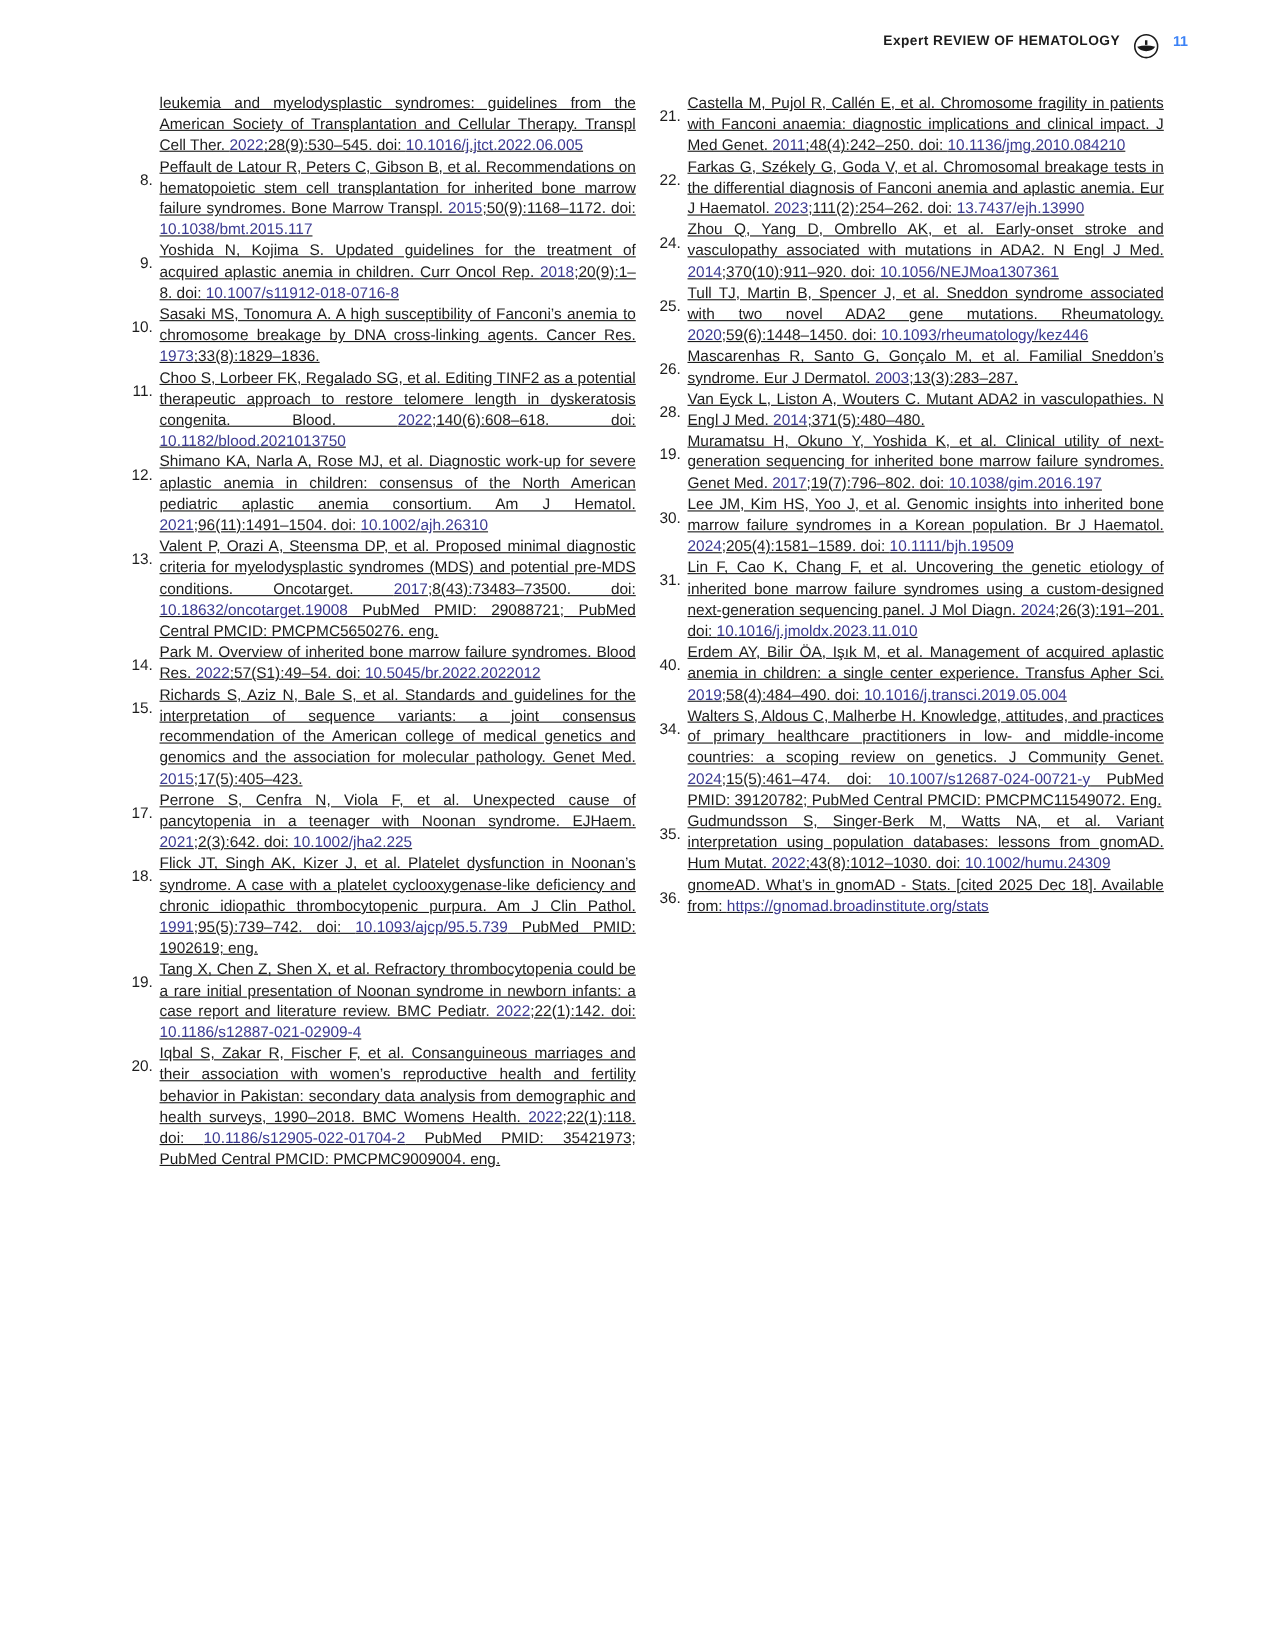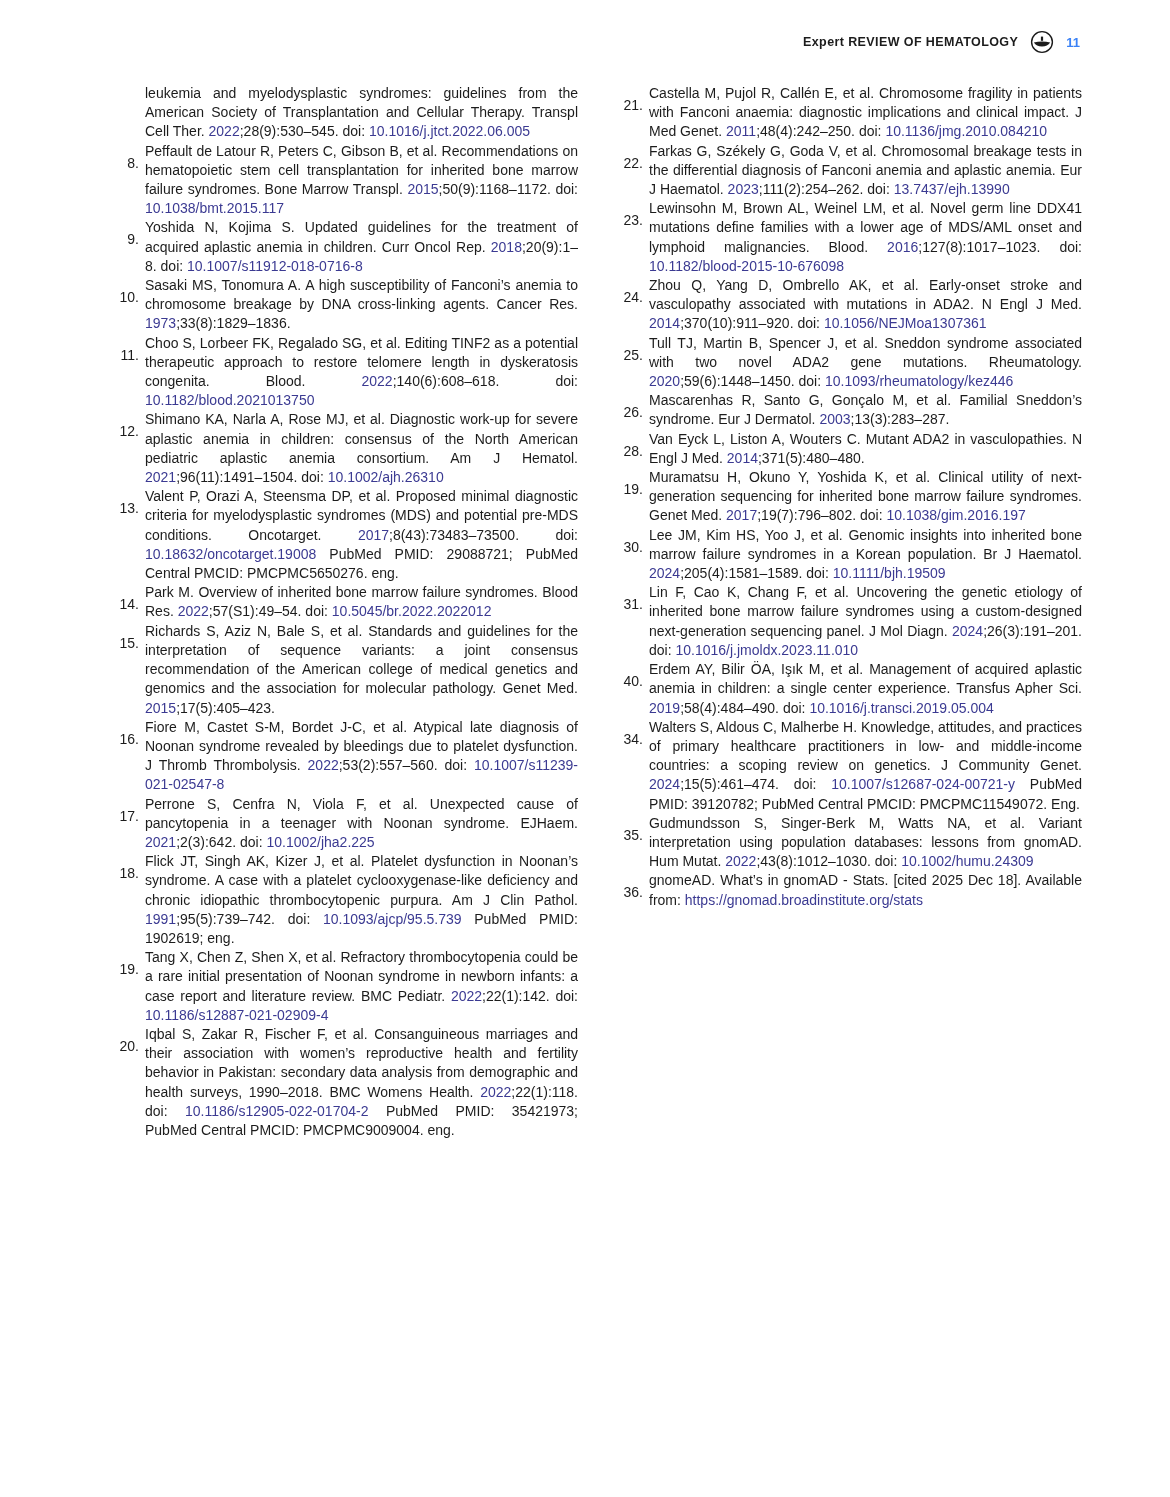--- a/index.html
+++ b/index.html
@@ -11,21 +11,21 @@
     font-family:"Liberation Sans", sans-serif;
     color:#1c1c1c;
     overflow:hidden;
   }
   
   .header{
     position:absolute;
     top:30px;
     right:90px;
     display:flex;
-    align-items:center;
+    align-items:flex-start;
     gap:12px;
   }
   .journal-title{
     font-size:12.5px;
     font-weight:600;
     letter-spacing:0.4px;
     color:#1c1c1c;
     white-space:nowrap;
   }
   .logo{
@@ -37,21 +37,22 @@
     font-weight:600;
     color:#3b82f6;
   }
   
   .content{
     position:absolute;
     left:118px;
     top:84px;
     width:964px;
     display:flex;
-    gap:44px;
+    gap:20px;
+    text-decoration:underline;
   }
   .col{
     width:460px;
     font-size:14px;
     line-height:19.2px;
   }
   .ref{
     position:relative;
     padding-left:27px;
     text-align:justify;
@@ -91,30 +92,28 @@
     <div class="col">
         <div class="ref"><span class="num"></span>leukemia and myelodysplastic syndromes: guidelines from the American Society of Transplantation and Cellular Therapy. Transpl Cell Ther. <a class="lnk">2022</a>;28(9):530–545. doi: <a class="lnk">10.1016/j.jtct.2022.06.005</a></div>
         <div class="ref"><span class="num">8.</span>Peffault de Latour R, Peters C, Gibson B, et al. Recommendations on hematopoietic stem cell transplantation for inherited bone marrow failure syndromes. Bone Marrow Transpl. <a class="lnk">2015</a>;50(9):1168–1172. doi: <a class="lnk">10.1038/bmt.2015.117</a></div>
         <div class="ref"><span class="num">9.</span>Yoshida N, Kojima S. Updated guidelines for the treatment of acquired aplastic anemia in children. Curr Oncol Rep. <a class="lnk">2018</a>;20(9):1–8. doi: <a class="lnk">10.1007/s11912-018-0716-8</a></div>
         <div class="ref"><span class="num">10.</span>Sasaki MS, Tonomura A. A high susceptibility of Fanconi’s anemia to chromosome breakage by DNA cross-linking agents. Cancer Res. <a class="lnk">1973</a>;33(8):1829–1836.</div>
         <div class="ref"><span class="num">11.</span>Choo S, Lorbeer FK, Regalado SG, et al. Editing TINF2 as a potential therapeutic approach to restore telomere length in dyskeratosis congenita. Blood. <a class="lnk">2022</a>;140(6):608–618. doi: <a class="lnk">10.1182/blood.2021013750</a></div>
         <div class="ref"><span class="num">12.</span>Shimano KA, Narla A, Rose MJ, et al. Diagnostic work-up for severe aplastic anemia in children: consensus of the North American pediatric aplastic anemia consortium. Am J Hematol. <a class="lnk">2021</a>;96(11):1491–1504. doi: <a class="lnk">10.1002/ajh.26310</a></div>
         <div class="ref"><span class="num">13.</span>Valent P, Orazi A, Steensma DP, et al. Proposed minimal diagnostic criteria for myelodysplastic syndromes (MDS) and potential pre-MDS conditions. Oncotarget. <a class="lnk">2017</a>;8(43):73483–73500. doi: <a class="lnk">10.18632/oncotarget.19008</a> PubMed PMID: 29088721; PubMed Central PMCID: PMCPMC5650276. eng.</div>
         <div class="ref"><span class="num">14.</span>Park M. Overview of inherited bone marrow failure syndromes. Blood Res. <a class="lnk">2022</a>;57(S1):49–54. doi: <a class="lnk">10.5045/br.2022.2022012</a></div>
         <div class="ref"><span class="num">15.</span>Richards S, Aziz N, Bale S, et al. Standards and guidelines for the interpretation of sequence variants: a joint consensus recommendation of the American college of medical genetics and genomics and the association for molecular pathology. Genet Med. <a class="lnk">2015</a>;17(5):405–423.</div>
-        <div class="ref"><span class="num">16.</span>Fiore M, Castet S-M, Bordet J-C, et al. Atypical late diagnosis of Noonan syndrome revealed by bleedings due to platelet dysfunction. J Thromb Thrombolysis. <a class="lnk">2022</a>;53(2):557–560. doi: <a class="lnk">10.1007/s11239-021-02547-8</a></div>
         <div class="ref"><span class="num">17.</span>Perrone S, Cenfra N, Viola F, et al. Unexpected cause of pancytopenia in a teenager with Noonan syndrome. EJHaem. <a class="lnk">2021</a>;2(3):642. doi: <a class="lnk">10.1002/jha2.225</a></div>
         <div class="ref"><span class="num">18.</span>Flick JT, Singh AK, Kizer J, et al. Platelet dysfunction in Noonan’s syndrome. A case with a platelet cyclooxygenase-like deficiency and chronic idiopathic thrombocytopenic purpura. Am J Clin Pathol. <a class="lnk">1991</a>;95(5):739–742. doi: <a class="lnk">10.1093/ajcp/95.5.739</a> PubMed PMID: 1902619; eng.</div>
         <div class="ref"><span class="num">19.</span>Tang X, Chen Z, Shen X, et al. Refractory thrombocytopenia could be a rare initial presentation of Noonan syndrome in newborn infants: a case report and literature review. BMC Pediatr. <a class="lnk">2022</a>;22(1):142. doi: <a class="lnk">10.1186/s12887-021-02909-4</a></div>
         <div class="ref"><span class="num">20.</span>Iqbal S, Zakar R, Fischer F, et al. Consanguineous marriages and their association with women’s reproductive health and fertility behavior in Pakistan: secondary data analysis from demographic and health surveys, 1990–2018. BMC Womens Health. <a class="lnk">2022</a>;22(1):118. doi: <a class="lnk">10.1186/s12905-022-01704-2</a> PubMed PMID: 35421973; PubMed Central PMCID: PMCPMC9009004. eng.</div>
       </div>
     <div class="col">
         <div class="ref"><span class="num">21.</span>Castella M, Pujol R, Callén E, et al. Chromosome fragility in patients with Fanconi anaemia: diagnostic implications and clinical impact. J Med Genet. <a class="lnk">2011</a>;48(4):242–250. doi: <a class="lnk">10.1136/jmg.2010.084210</a></div>
         <div class="ref"><span class="num">22.</span>Farkas G, Székely G, Goda V, et al. Chromosomal breakage tests in the differential diagnosis of Fanconi anemia and aplastic anemia. Eur J Haematol. <a class="lnk">2023</a>;111(2):254–262. doi: <a class="lnk">13.7437/ejh.13990</a></div>
-        <div class="ref"><span class="num">23.</span>Lewinsohn M, Brown AL, Weinel LM, et al. Novel germ line DDX41 mutations define families with a lower age of MDS/AML onset and lymphoid malignancies. Blood. <a class="lnk">2016</a>;127(8):1017–1023. doi: <a class="lnk">10.1182/blood-2015-10-676098</a></div>
         <div class="ref"><span class="num">24.</span>Zhou Q, Yang D, Ombrello AK, et al. Early-onset stroke and vasculopathy associated with mutations in ADA2. N Engl J Med. <a class="lnk">2014</a>;370(10):911–920. doi: <a class="lnk">10.1056/NEJMoa1307361</a></div>
         <div class="ref"><span class="num">25.</span>Tull TJ, Martin B, Spencer J, et al. Sneddon syndrome associated with two novel ADA2 gene mutations. Rheumatology. <a class="lnk">2020</a>;59(6):1448–1450. doi: <a class="lnk">10.1093/rheumatology/kez446</a></div>
         <div class="ref"><span class="num">26.</span>Mascarenhas R, Santo G, Gonçalo M, et al. Familial Sneddon’s syndrome. Eur J Dermatol. <a class="lnk">2003</a>;13(3):283–287.</div>
         <div class="ref"><span class="num">28.</span>Van Eyck L, Liston A, Wouters C. Mutant ADA2 in vasculopathies. N Engl J Med. <a class="lnk">2014</a>;371(5):480–480.</div>
         <div class="ref"><span class="num">19.</span>Muramatsu H, Okuno Y, Yoshida K, et al. Clinical utility of next-generation sequencing for inherited bone marrow failure syndromes. Genet Med. <a class="lnk">2017</a>;19(7):796–802. doi: <a class="lnk">10.1038/gim.2016.197</a></div>
         <div class="ref"><span class="num">30.</span>Lee JM, Kim HS, Yoo J, et al. Genomic insights into inherited bone marrow failure syndromes in a Korean population. Br J Haematol. <a class="lnk">2024</a>;205(4):1581–1589. doi: <a class="lnk">10.1111/bjh.19509</a></div>
         <div class="ref"><span class="num">31.</span>Lin F, Cao K, Chang F, et al. Uncovering the genetic etiology of inherited bone marrow failure syndromes using a custom-designed next-generation sequencing panel. J Mol Diagn. <a class="lnk">2024</a>;26(3):191–201. doi: <a class="lnk">10.1016/j.jmoldx.2023.11.010</a></div>
         <div class="ref"><span class="num">40.</span>Erdem AY, Bilir ÖA, Işık M, et al. Management of acquired aplastic anemia in children: a single center experience. Transfus Apher Sci. <a class="lnk">2019</a>;58(4):484–490. doi: <a class="lnk">10.1016/j.transci.2019.05.004</a></div>
         <div class="ref"><span class="num">34.</span>Walters S, Aldous C, Malherbe H. Knowledge, attitudes, and practices of primary healthcare practitioners in low- and middle-income countries: a scoping review on genetics. J Community Genet. <a class="lnk">2024</a>;15(5):461–474. doi: <a class="lnk">10.1007/s12687-024-00721-y</a> PubMed PMID: 39120782; PubMed Central PMCID: PMCPMC11549072. Eng.</div>
         <div class="ref"><span class="num">35.</span>Gudmundsson S, Singer-Berk M, Watts NA, et al. Variant interpretation using population databases: lessons from gnomAD. Hum Mutat. <a class="lnk">2022</a>;43(8):1012–1030. doi: <a class="lnk">10.1002/humu.24309</a></div>

